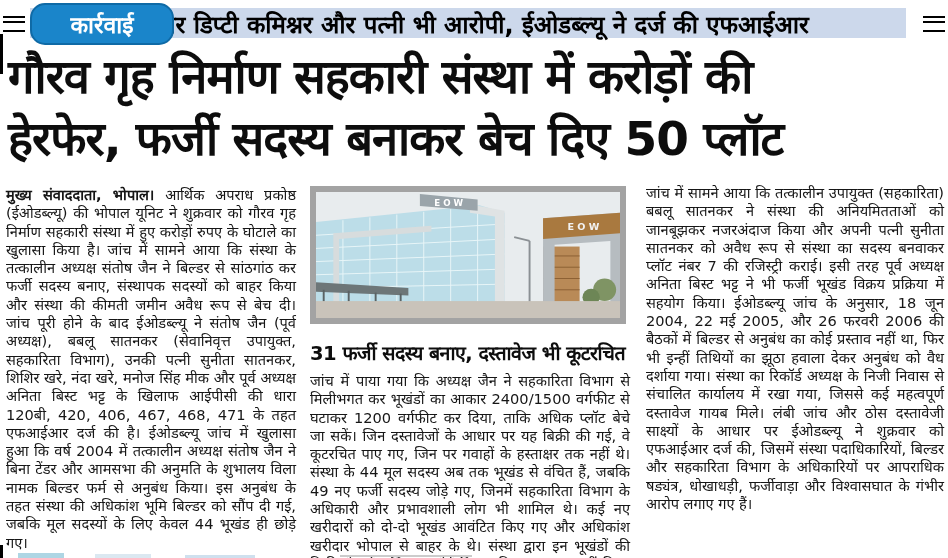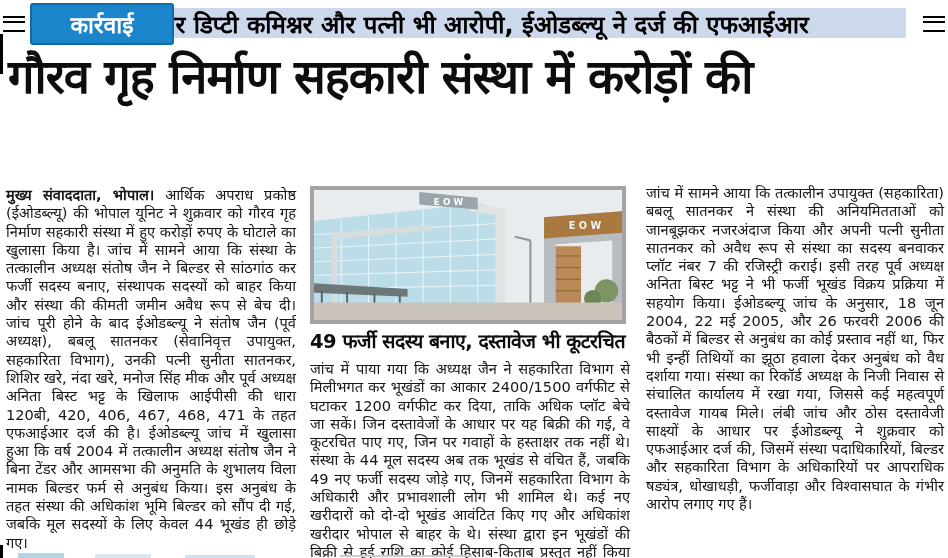--- a/index.html
+++ b/index.html
@@ -10,21 +10,21 @@
   
   .kicker-strip{
     position:absolute;left:30px;top:8px;width:876px;height:30px;
     background:#ccd8eb;display:flex;align-items:center;justify-content:center;
   }
   .kicker-strip .kicker-text{
     font-size:24px;font-weight:bold;color:#000000;white-space:nowrap;
   }
   .category-badge{
     position:absolute;left:30px;top:3px;width:140px;height:38px;
-    background:#1a85ca;border-radius:3px;border:2px solid #0f6aa6;
+    background:#1a85ca;border-radius:15px;border:2px solid #0f6aa6;
     display:flex;align-items:center;justify-content:center;
   }
   .category-badge span{color:#ffffff;font-size:23px;font-weight:bold;}
   .fold-mark{position:absolute;width:22px;height:12px;
     border-top:2.5px solid #000;border-bottom:2.5px solid #000;}
   .fold-mark::after{content:"";position:absolute;left:0;top:3px;width:100%;height:0;border-top:2.5px solid #000;}
   .fold-left{left:3px;top:16px;}
   .fold-right{right:3px;top:16px;}
   .edge-tick{position:absolute;background:#000;}
   
@@ -35,22 +35,22 @@
   }
   
   .col{position:absolute;top:186px;font-size:14.6px;line-height:18.3px;
     text-align:justify;color:#161616;}
   .col p{margin:0;}
   .col-left{left:6px;width:290px;}
   .byline{font-weight:bold;margin-top:24px;}
   .col-mid{left:310px;width:320px;}
   .col-right{left:646px;width:298px;top:184px;}
   
-  .photo-frame{width:316px;height:138px;border:4px solid #a3a3a3;
-    box-sizing:border-box;margin-bottom:6px;background:#dfe7ea;}
+  .photo-frame{width:316px;height:138px;border:6px solid #a3a3a3;
+    box-sizing:border-box;margin-bottom:18px;background:#dfe7ea;}
   .photo-frame svg{display:block;width:100%;height:100%;}
   
   .mid-subhead{
     font-size:19.5px;font-weight:bold;line-height:24px;color:#0d0d0d;
     margin:2px 0 6px 0;text-align:left;white-space:nowrap;letter-spacing:-0.5px;
   }
   
   .right-subhead{
     font-size:23px;font-weight:bold;line-height:31px;color:#0d0d0d;
     text-align:center;margin-bottom:6px;letter-spacing:-0.5px;
@@ -67,20 +67,21 @@
 <div class="category-badge">
   <span>कार्रवाई</span>
 </div>
 <div class="fold-mark fold-left"></div>
 <div class="fold-mark fold-right"></div>
 <div class="edge-tick" style="left:0;top:34px;width:3px;height:40px;"></div>
 <div class="edge-tick" style="left:0;top:545px;width:3px;height:13px;"></div>
 
 <div class="headline">
   <div>गौरव गृह निर्माण सहकारी संस्था में करोड़ों की</div>
+  <div>हेरफेर, फर्जी सदस्य बनाकर बेच दिए 50 प्लॉट</div>
 </div>
 
 <div class="col col-left">
   <p><span class="byline">मुख्य संवाददाता, भोपाल।</span><span> आर्थिक अपराध प्रकोष्ठ (ईओडब्ल्यू) की भोपाल यूनिट ने शुक्रवार को गौरव गृह निर्माण सहकारी संस्था में हुए करोड़ों रुपए के घोटाले का खुलासा किया है। जांच में सामने आया कि संस्था के तत्कालीन अध्यक्ष संतोष जैन ने बिल्डर से सांठगांठ कर फर्जी सदस्य बनाए, संस्थापक सदस्यों को बाहर किया और संस्था की कीमती जमीन अवैध रूप से बेच दी। जांच पूरी होने के बाद ईओडब्ल्यू ने संतोष जैन (पूर्व अध्यक्ष), बबलू सातनकर (सेवानिवृत्त उपायुक्त, सहकारिता विभाग), उनकी पत्नी सुनीता सातनकर, शिशिर खरे, नंदा खरे, मनोज सिंह मीक और पूर्व अध्यक्ष अनिता बिस्ट भट्ट के खिलाफ आईपीसी की धारा 120बी, 420, 406, 467, 468, 471 के तहत एफआईआर दर्ज की है। ईओडब्ल्यू जांच में खुलासा हुआ कि वर्ष 2004 में तत्कालीन अध्यक्ष संतोष जैन ने बिना टेंडर और आमसभा की अनुमति के शुभालय विला नामक बिल्डर फर्म से अनुबंध किया। इस अनुबंध के तहत संस्था की अधिकांश भूमि बिल्डर को सौंप दी गई, जबकि मूल सदस्यों के लिए केवल 44 भूखंड ही छोड़े गए।</span></p>
 </div>
 
 <div class="col col-mid">
   <div class="photo-frame">
     <svg viewBox="0 0 316 134" preserveAspectRatio="none">
 
@@ -131,21 +132,21 @@
       <polygon points="236,28 316,22 316,118 306,118 306,52 248,56 248,118 236,118" fill="#b6bcc0"></polygon>
       <polygon points="236,28 316,22 316,44 236,50" fill="#a9793f"></polygon>
       <text x="278" y="40" font-size="10" font-weight="bold" fill="#f2f2f2" text-anchor="middle" font-family="DejaVu Sans, sans-serif">E O W</text>
 
       <circle cx="300" cy="104" r="12" fill="#7f9464"></circle>
       <circle cx="286" cy="112" r="9" fill="#6d8656"></circle>
 
       <rect x="0" y="116" width="316" height="18" fill="#c9c3ba"></rect>
     </svg>
   </div>
-  <div class="mid-subhead">49 फर्जी सदस्य बनाए, दस्तावेज भी कूटरचित</div>
+  <div class="mid-subhead">31 फर्जी सदस्य बनाए, दस्तावेज भी कूटरचित</div>
   <p>जांच में पाया गया कि अध्यक्ष जैन ने सहकारिता विभाग से मिलीभगत कर भूखंडों का आकार 2400/1500 वर्गफीट से घटाकर 1200 वर्गफीट कर दिया, ताकि अधिक प्लॉट बेचे जा सकें। जिन दस्तावेजों के आधार पर यह बिक्री की गई, वे कूटरचित पाए गए, जिन पर गवाहों के हस्ताक्षर तक नहीं थे। संस्था के 44 मूल सदस्य अब तक भूखंड से वंचित हैं, जबकि 49 नए फर्जी सदस्य जोड़े गए, जिनमें सहकारिता विभाग के अधिकारी और प्रभावशाली लोग भी शामिल थे। कई नए खरीदारों को दो-दो भूखंड आवंटित किए गए और अधिकांश खरीदार भोपाल से बाहर के थे। संस्था द्वारा इन भूखंडों की बिक्री से हुई राशि का कोई हिसाब-किताब प्रस्तुत नहीं किया गया।</p>
 </div>
 
 <div class="col col-right">
   <p>जांच में सामने आया कि तत्कालीन उपायुक्त (सहकारिता) बबलू सातनकर ने संस्था की अनियमितताओं को जानबूझकर नजरअंदाज किया और अपनी पत्नी सुनीता सातनकर को अवैध रूप से संस्था का सदस्य बनवाकर प्लॉट नंबर 7 की रजिस्ट्री कराई। इसी तरह पूर्व अध्यक्ष अनिता बिस्ट भट्ट ने भी फर्जी भूखंड विक्रय प्रक्रिया में सहयोग किया। ईओडब्ल्यू जांच के अनुसार, 18 जून 2004, 22 मई 2005, और 26 फरवरी 2006 की बैठकों में बिल्डर से अनुबंध का कोई प्रस्ताव नहीं था, फिर भी इन्हीं तिथियों का झूठा हवाला देकर अनुबंध को वैध दर्शाया गया। संस्था का रिकॉर्ड अध्यक्ष के निजी निवास से संचालित कार्यालय में रखा गया, जिससे कई महत्वपूर्ण दस्तावेज गायब मिले। लंबी जांच और ठोस दस्तावेजी साक्ष्यों के आधार पर ईओडब्ल्यू ने शुक्रवार को एफआईआर दर्ज की, जिसमें संस्था पदाधिकारियों, बिल्डर और सहकारिता विभाग के अधिकारियों पर आपराधिक षड्यंत्र, धोखाधड़ी, फर्जीवाड़ा और विश्वासघात के गंभीर आरोप लगाए गए हैं।</p>
 </div>
 
 <div class="cut-bar" style="left:18px;top:553px;width:46px;height:5px;background:#aed6e4;"></div>
 <div class="cut-bar" style="left:95px;top:554px;width:56px;height:4px;background:#dbe8f1;"></div>
 <div class="cut-bar" style="left:185px;top:555px;width:70px;height:3px;background:#cfe0ee;"></div>

